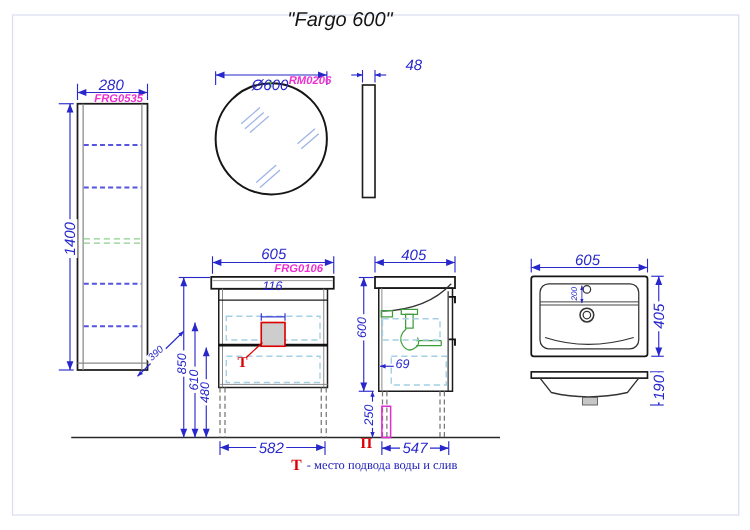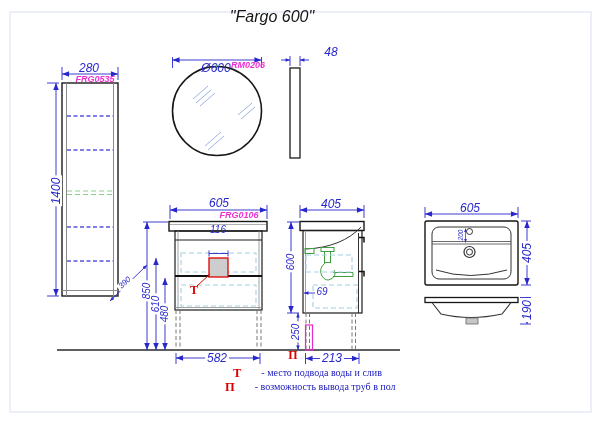--- a/index.html
+++ b/index.html
@@ -13,21 +13,21 @@
   .rot{transform:translate(-50%,-50%) rotate(-90deg)}
   .rot45{transform:translate(-50%,-50%) rotate(-43deg)}
   .bg{background:#fff;padding:0 2px}
   .code{color:#ee2fd2;font-size:9px;font-weight:bold}
   .title{position:absolute;transform:translate(-50%,-50%);color:#141414;
     font-size:16px;font-style:italic;white-space:nowrap}
   .redsym{position:absolute;transform:translate(-50%,-50%);color:#dc0000;
     font-weight:bold;font-size:12px;font-style:normal;font-family:"Liberation Serif",serif}
   .legend-row{position:absolute;white-space:nowrap;font-family:"Liberation Serif",serif}
   .legend-sym{color:#dc0000;font-weight:bold;font-size:12.5px;vertical-align:-1px}
-  .legend-txt{color:#2020bb;font-size:10px;margin-left:20px}
+  .legend-txt{color:#2020bb;font-size:10px;margin-left:4px}
 </style>
 </head>
 <body>
 
 <div class="stage">
 
 <svg width="600" height="424" viewBox="0 0 600 424">
   <defs>
     <marker id="arr" viewBox="0 0 10 8" markerWidth="9" markerHeight="7" refX="9.5" refY="4" orient="auto-start-reverse">
       <path d="M0.5,0.5 L9.5,4 L0.5,7.5 Z" fill="#2727cc"></path>
@@ -227,27 +227,24 @@
 <span class="lbl f10 rot bg" style="left:147px;top:291px">850</span>
 <span class="lbl f10 rot bg" style="left:156px;top:304px">610</span>
 <span class="lbl f10 rot bg" style="left:165px;top:314px">480</span>
 <span class="lbl f12 bg" style="left:217px;top:358px">582</span>
 
 <span class="lbl f12" style="left:331px;top:204px">405</span>
 <span class="lbl f10 rot bg" style="left:291px;top:262px">600</span>
 <span class="lbl f10" style="left:322px;top:292px">69</span>
 <span class="lbl f10 rot bg" style="left:296px;top:332px">250</span>
 <span class="redsym" style="left:293px;top:355px">П</span>
-<span class="lbl f12 bg" style="left:332px;top:358px">213</span>
+<span class="lbl f12 bg" style="left:332px;top:358px">547</span>
 
 <span class="lbl f12" style="left:470px;top:208px">605</span>
 <span class="lbl f12 rot bg" style="left:527px;top:253px">405</span>
 <span class="lbl f65 rot" style="left:461px;top:235px">200</span>
 <span class="lbl f12 rot bg" style="left:527px;top:310px">190</span>
 
 <div class="legend-row" style="left:233px;top:362px">
   <span class="legend-sym">Т</span><span class="legend-txt">- место подвода воды и слив</span>
 </div>
-<div class="legend-row" style="left:225px;top:376px">
-  <span class="legend-sym">П</span><span class="legend-txt">- возможность вывода труб в пол</span>
+
 </div>
 
-</div>
-
 </body></html>

